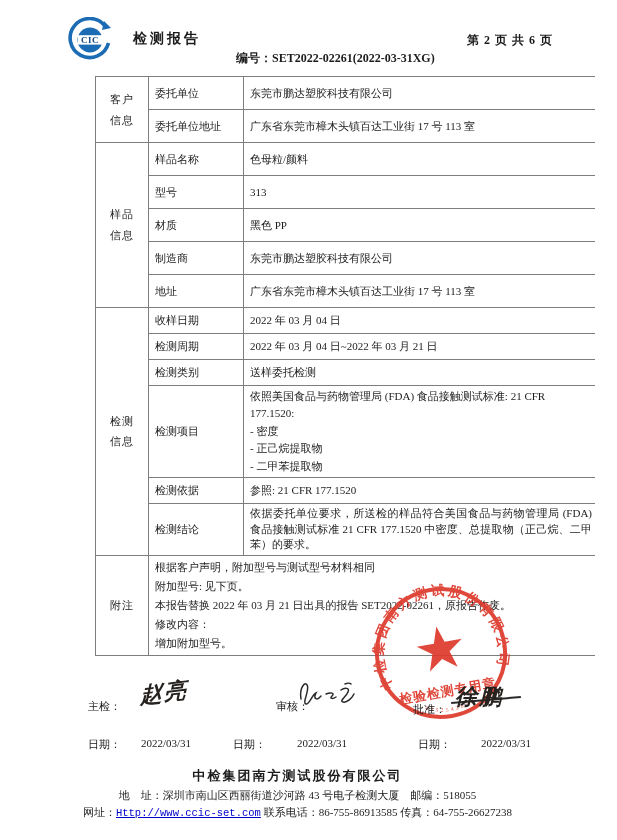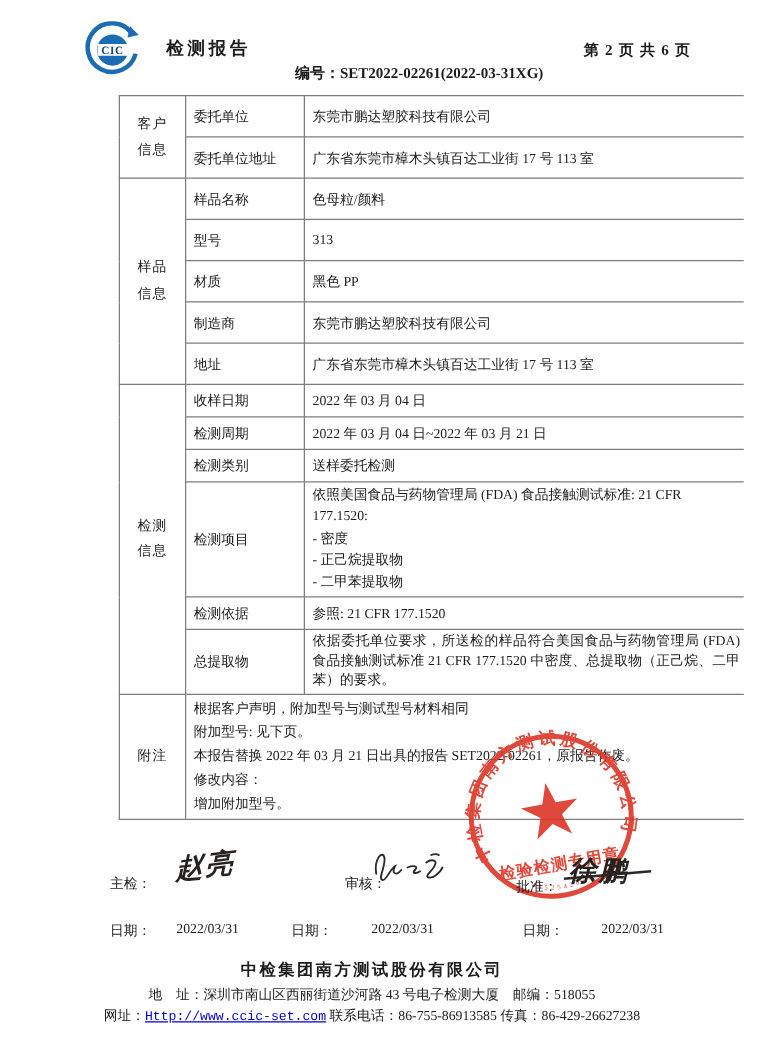--- a/index.html
+++ b/index.html
@@ -152,21 +152,21 @@
           <div>- 密度</div>
           <div>- 正己烷提取物</div>
           <div>- 二甲苯提取物</div>
         </td>
       </tr>
       <tr style="height:26px">
         <td class="lbl">检测依据</td>
         <td class="val">参照: 21 CFR 177.1520</td>
       </tr>
       <tr style="height:47px">
-        <td class="lbl">总提取物</td>
+        <td class="lbl">检测结论</td>
         <td class="val concl">依据委托单位要求，所送检的样品符合美国食品与药物管理局 (FDA) 食品接触测试标准 21 CFR 177.1520 中密度、总提取物（正己烷、二甲苯）的要求。</td>
       </tr>
 
       <tr style="height:96px">
         <td class="group">附注</td>
         <td colspan="2" class="notes">
           <div>根据客户声明，附加型号与测试型号材料相同</div>
           <div>附加型号: 见下页。</div>
           <div>本报告替换 2022 年 03 月 21 日出具的报告 SET2022-02261，原报告作废。</div>
           <div>修改内容：</div>
@@ -218,16 +218,16 @@
   <span class="date-label" style="left:233px; top:737px;">日期：</span>
   <span class="date-value" style="left:297px; top:737px;">2022/03/31</span>
   <span class="date-label" style="left:418px; top:737px;">日期：</span>
   <span class="date-value" style="left:481px; top:737px;">2022/03/31</span>
 
   <div class="f-company">中检集团南方测试股份有限公司</div>
   <div class="f-line1">地　址：深圳市南山区西丽街道沙河路 43 号电子检测大厦　邮编：518055</div>
   <div class="f-line2">
     <span>网址：</span><a href="#" class="f-link">Http://www.ccic-set.com</a>
     <span>联系电话：86-755-86913585</span>
-    <span>传真：86-429-26627238</span>
+    <span>传真：64-755-26627238</span>
   </div>
 
 </div>
 
 </body></html>

